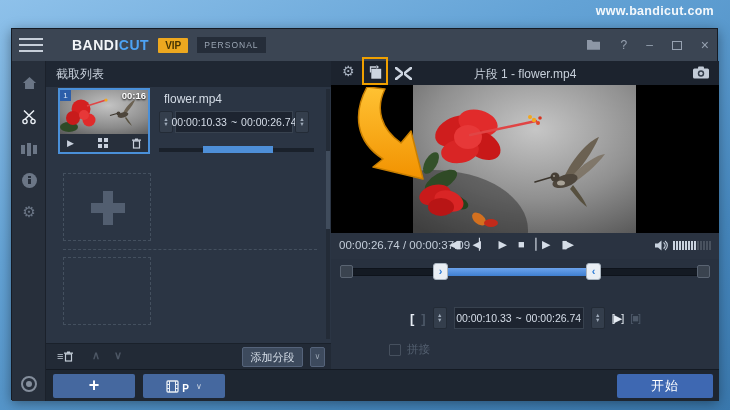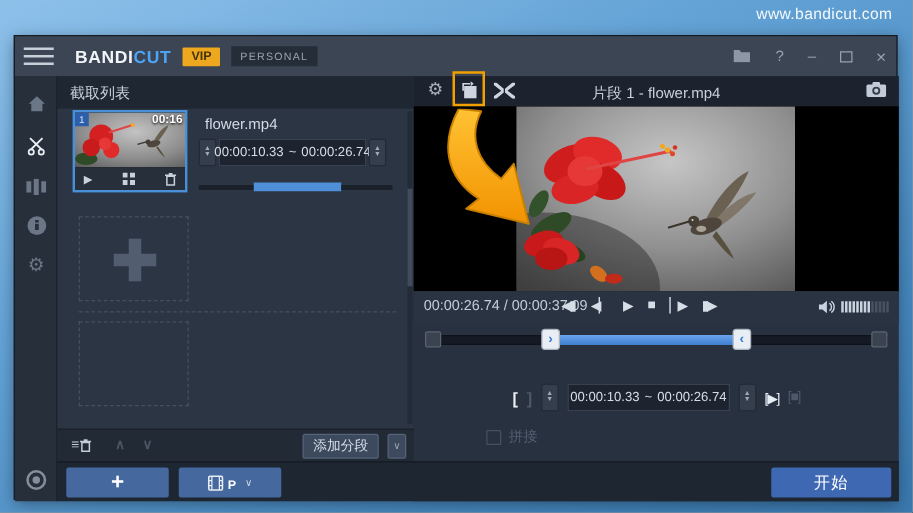--- a/index.html
+++ b/index.html
@@ -1,27 +1,27 @@
 <!DOCTYPE html>
 <html><head>
 <meta charset="utf-8">
 <style>
   * { margin:0; padding:0; box-sizing:border-box; }
   html,body { width:730px; height:410px; overflow:hidden; }
   body { font-family:"Liberation Sans", sans-serif; position:relative;
          background: linear-gradient(155deg,#8ec1ea 0%,#64a3d6 35%,#4586bc 75%,#3a78ad 100%); }
-  .watermark { position:absolute; top:4px; right:16px; font-size:12.5px; font-weight:normal;
+  .watermark { position:absolute; top:4px; right:16px; font-size:12.5px; font-weight:bold;
                color:rgba(255,255,255,.93); letter-spacing:.3px; }
   .window { position:absolute; left:11px; top:28px; width:707px; height:372px;
             background:#242c38; border:1px solid #151b24; box-shadow:0 3px 12px rgba(0,0,0,.4); }
   
   .titlebar { position:absolute; left:0; top:0; width:100%; height:32px; background:#3b4553; }
   .hamburger { position:absolute; left:7px; top:9px; width:24px; height:14px; cursor:pointer; }
   .hamburger i { display:block; height:2px; background:#c7cfd9; margin-bottom:4px; }
-  .brandrow { position:absolute; left:48px; top:0; height:32px; display:flex; align-items:center; gap:9px; }
+  .brandrow { position:absolute; left:60px; top:0; height:32px; display:flex; align-items:center; gap:9px; }
   .brand { font-size:14px; font-weight:bold; letter-spacing:.5px; }
   .brand .b1 { color:#f2f5f8; } .brand .b2 { color:#4da3f5; }
   .vip { background:#eda81f; color:#463403; font-size:10px; font-weight:bold; padding:2px 7px; border-radius:1px; }
   .personal { background:#252d39; color:#9aa5b3; font-size:8.5px; letter-spacing:1px; padding:3px 7px; }
   .tb-icons { position:absolute; right:8px; top:0; height:32px; display:flex; align-items:center; gap:19px;
               color:#97a2b1; font-size:12px; }
   .tb-icons > * { cursor:pointer; }
   .maxbox { width:10px; height:9px; border:1.5px solid #97a2b1; }
   
   .sidebar { position:absolute; left:0; top:32px; width:34px; height:340px; background:#272f3b;

